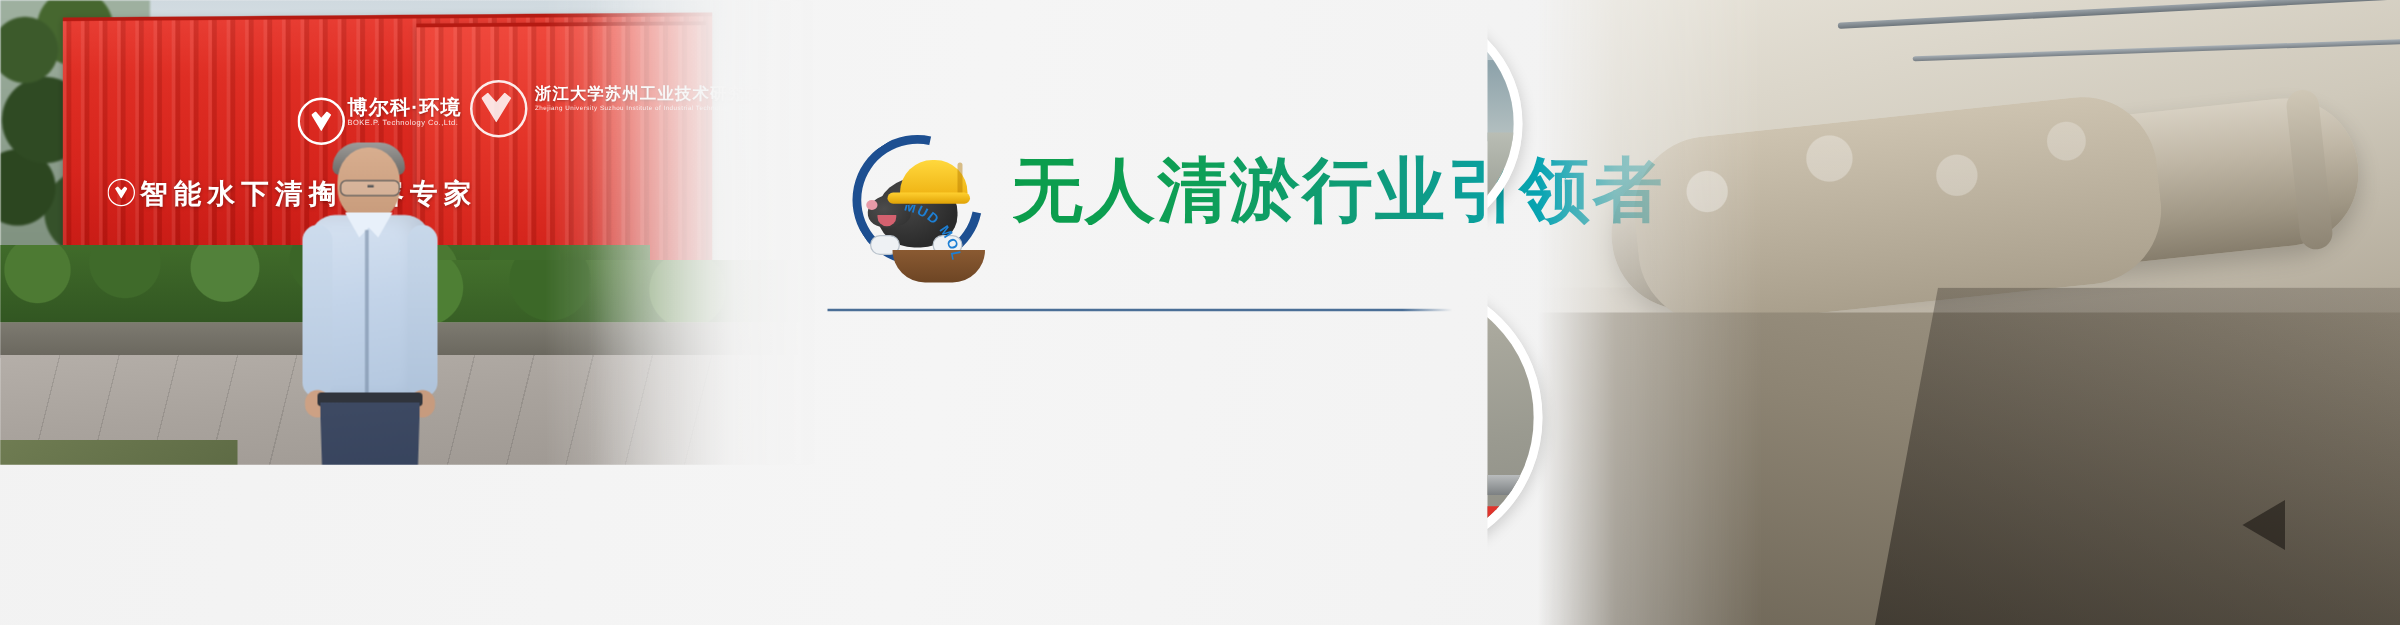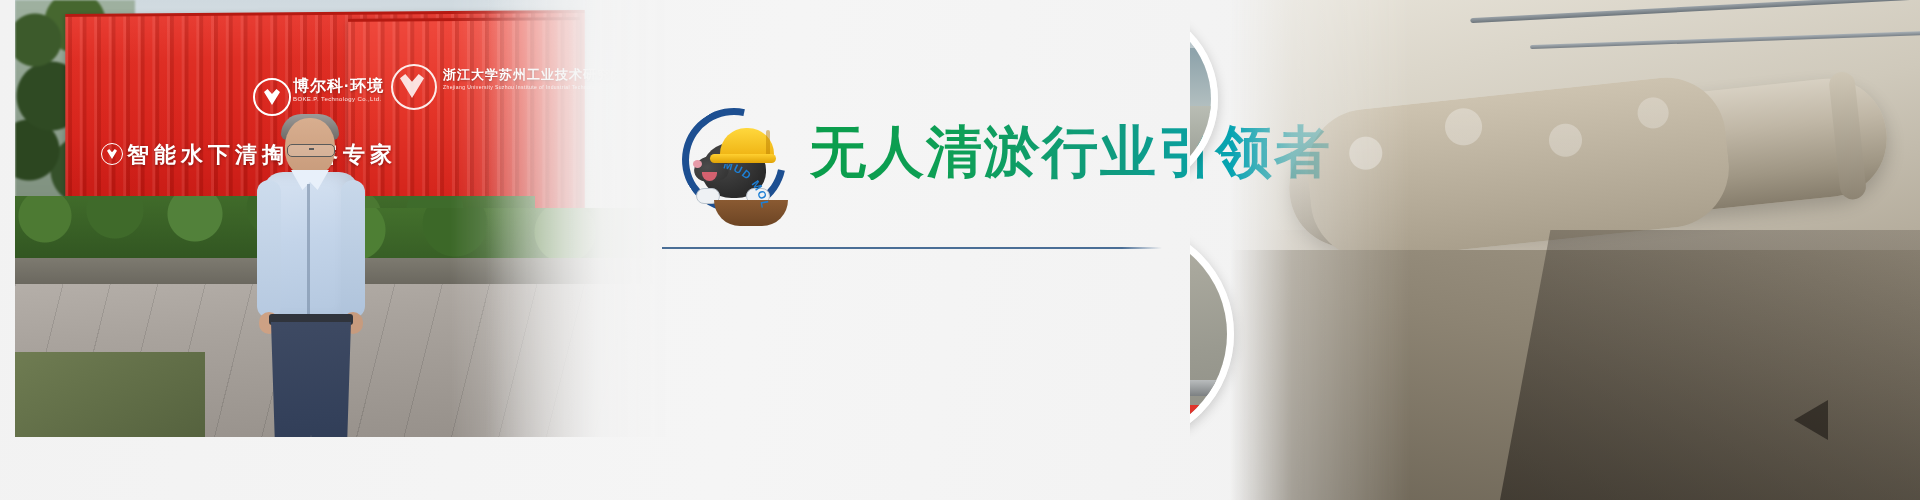--- a/index.html
+++ b/index.html
@@ -8,21 +8,21 @@
     font-family:"Liberation Sans","DejaVu Sans",sans-serif;
     background:#f4f4f4;
   }
   .banner{
     position:relative;width:1920px;height:500px;overflow:hidden;
     background:linear-gradient(100deg,#f2f2f2 0%,#f5f5f5 40%,#efefef 100%);
   }
 
   
   .left-photo{
-    position:absolute;left:15px;top:0;width:660px;height:437px;overflow:hidden;
+    position:absolute;left:0;top:0;width:660px;height:372px;overflow:hidden;
     -webkit-mask-image:linear-gradient(to right,#000 0,#000 66%,rgba(0,0,0,.55) 82%,rgba(0,0,0,0) 100%);
             mask-image:linear-gradient(to right,#000 0,#000 66%,rgba(0,0,0,.55) 82%,rgba(0,0,0,0) 100%);
   }
   .sky{position:absolute;inset:0;background:linear-gradient(180deg,#cfd9df 0%,#e3e9ec 20%,#dfe5e6 34%,#d9dfd6 42%);}
   .treeline{position:absolute;left:0;top:0;width:120px;height:215px;
     background:
       radial-gradient(circle at 20px 40px,#3c5a2b 0 26px,transparent 27px),
       radial-gradient(circle at 60px 22px,#46672f 0 30px,transparent 31px),
       radial-gradient(circle at 96px 48px,#33501f 0 28px,transparent 29px),
       radial-gradient(circle at 36px 96px,#2f4a23 0 34px,transparent 35px),

